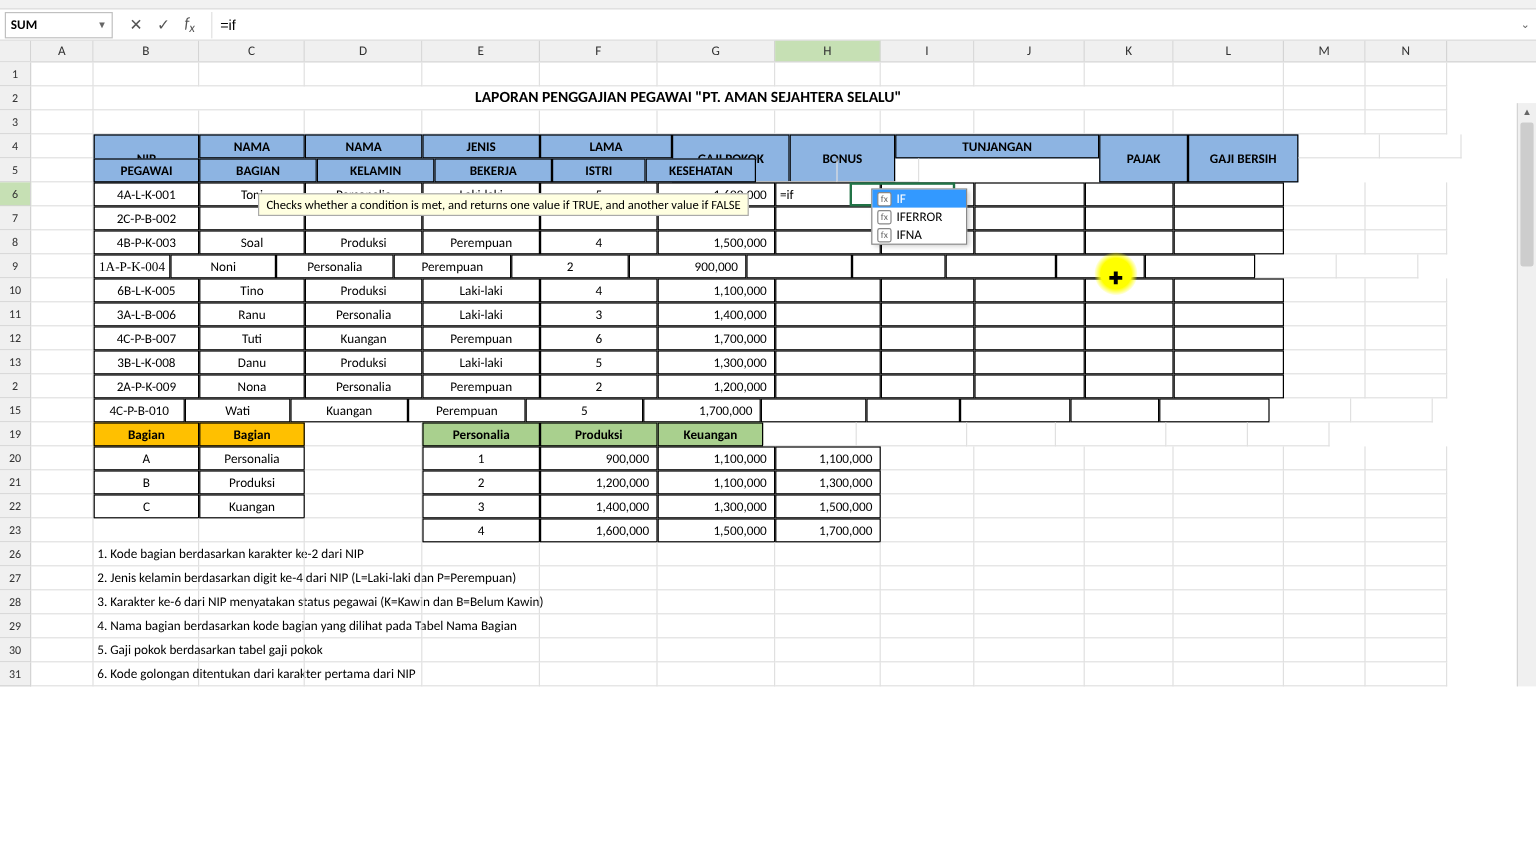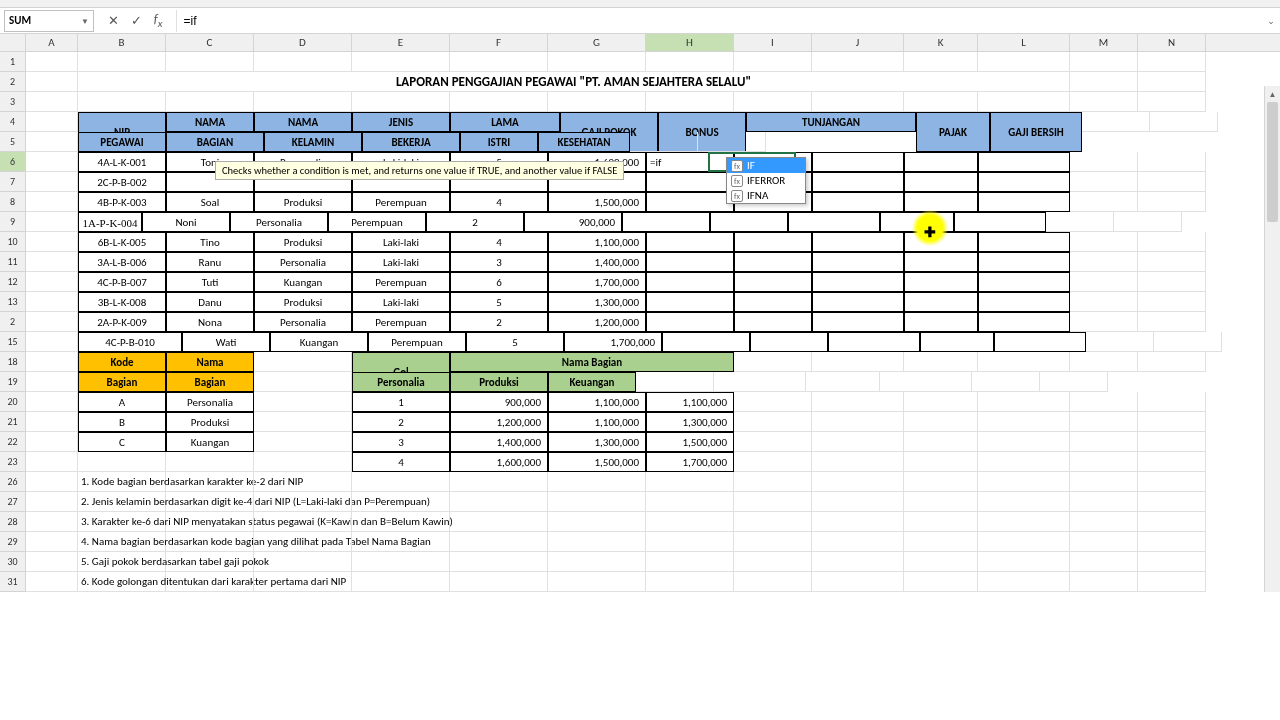--- a/index.html
+++ b/index.html
@@ -324,48 +324,33 @@
         <div class="cell cI tb" id="cI14" style="width: 78px;"></div>
         <div class="cell cJ tb" id="cJ14" style="width: 92px;"></div>
         <div class="cell cK tb" id="cK14" style="width: 74px;"></div>
         <div class="cell cL tb" id="cL14" style="width: 92px;"></div>
         <div class="cell cM" id="cM14" style="width: 68px;"></div>
         <div class="cell cN" id="cN14" style="width: 68px;"></div>
       </div>
       <div class="row">
         <div class="rowhdr">15</div>
         <div class="cell cA" id="cA15" style="width: 52px;"></div>
-        <div class="cell cB tb" id="cB15" style="width: 104px;">4C-P-B-010</div>
+        <div class="cell cB tb" id="cB15" style="width: 76px;">4C-P-B-010</div>
         <div class="cell cC tb" id="cC15" style="width: 88px;">Wati</div>
         <div class="cell cD tb" id="cD15" style="width: 98px;">Kuangan</div>
         <div class="cell cE tb" id="cE15" style="width: 98px;">Perempuan</div>
         <div class="cell cF tb" id="cF15" style="width: 98px;">5</div>
         <div class="cell cG tb r" id="cG15" style="width: 98px;">1,700,000</div>
         <div class="cell cH tb" id="cH15" style="width: 88px;"></div>
         <div class="cell cI tb" id="cI15" style="width: 78px;"></div>
         <div class="cell cJ tb" id="cJ15" style="width: 92px;"></div>
         <div class="cell cK tb" id="cK15" style="width: 74px;"></div>
         <div class="cell cL tb" id="cL15" style="width: 92px;"></div>
         <div class="cell cM" id="cM15" style="width: 68px;"></div>
         <div class="cell cN" id="cN15" style="width: 68px;"></div>
-      </div>
-      <div class="row">
-        <div class="rowhdr">18</div>
-        <div class="cell cA" id="cA18" style="width: 52px;"></div>
-        <div class="cell cB hdr-orange" id="cB18" style="width: 88px;">Kode</div>
-        <div class="cell cC hdr-orange" id="cC18" style="width: 88px;">Nama</div>
-        <div class="cell cD" id="cD18" style="width: 98px;"></div>
-        <div class="cell cE hdr-green" id="cE18" style="width: 98px; height: 40px; line-height: 40px;">Gol</div>
-        <div class="cell cF hdr-green" id="cF18" style="width: 284px;">Nama Bagian</div>
-        <div class="cell cI" id="cI18" style="width: 78px;"></div>
-        <div class="cell cJ" id="cJ18" style="width: 92px;"></div>
-        <div class="cell cK" id="cK18" style="width: 74px;"></div>
-        <div class="cell cL" id="cL18" style="width: 92px;"></div>
-        <div class="cell cM" id="cM18" style="width: 68px;"></div>
-        <div class="cell cN" id="cN18" style="width: 68px;"></div>
       </div>
       <div class="row">
         <div class="rowhdr">19</div>
         <div class="cell cA" id="cA19" style="width: 52px;"></div>
         <div class="cell cB hdr-orange" id="cB19" style="width: 88px;">Bagian</div>
         <div class="cell cC hdr-orange" id="cC19" style="width: 88px;">Bagian</div>
         <div class="cell cD" id="cD19" style="width: 98px;"></div>
         <div class="cell cF hdr-green" id="cF19" style="width: 98px;">Personalia</div>
         <div class="cell cG hdr-green" id="cG19" style="width: 98px;">Produksi</div>
         <div class="cell cH hdr-green" id="cH19" style="width: 88px;">Keuangan</div>

